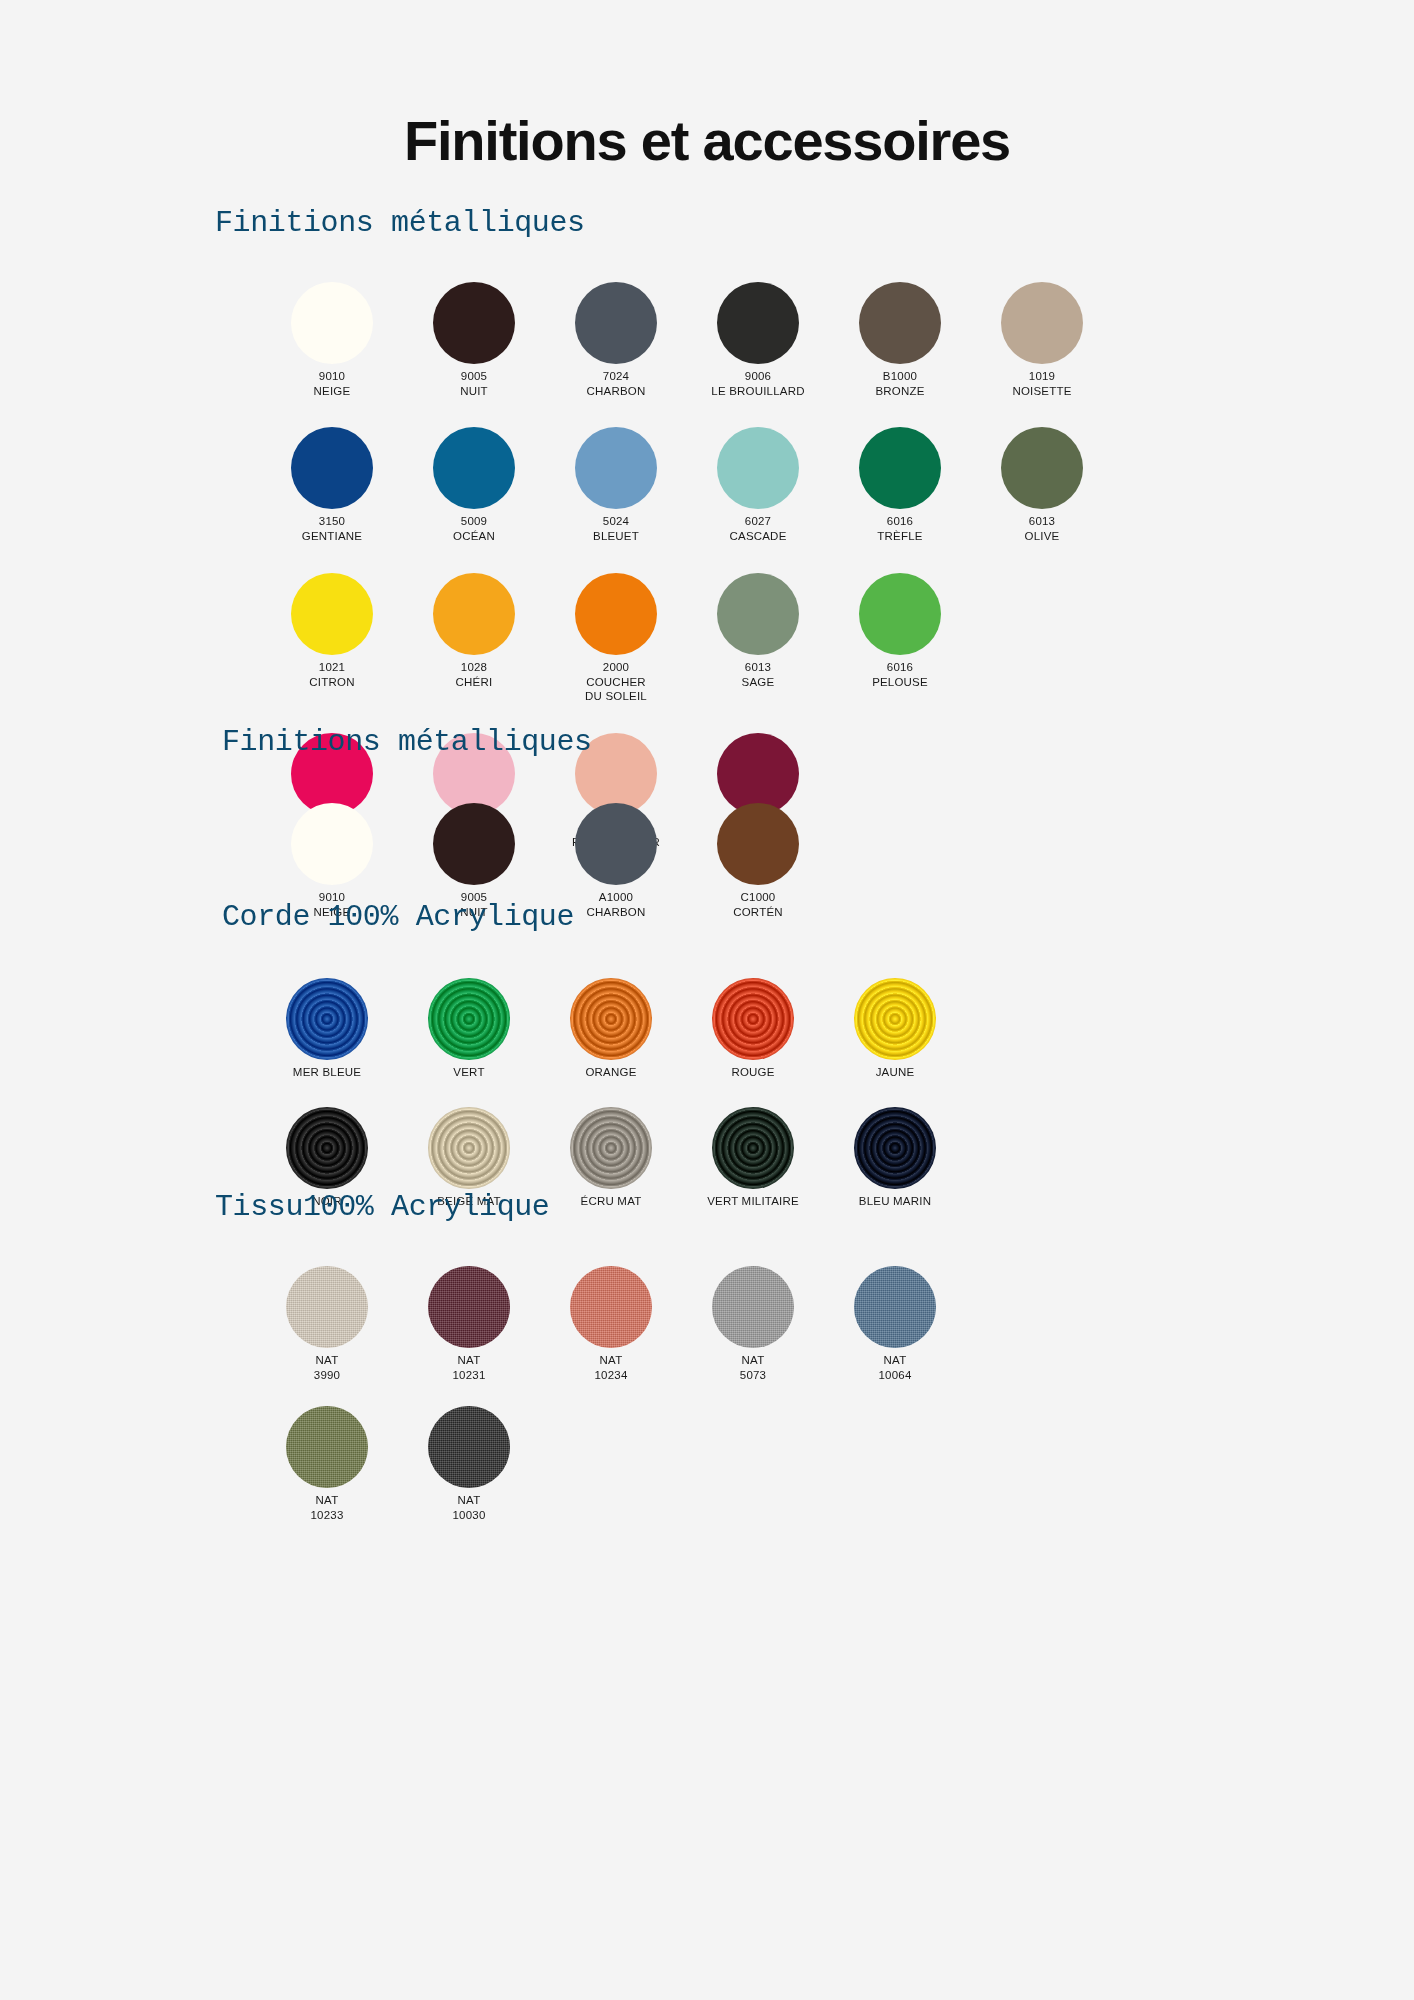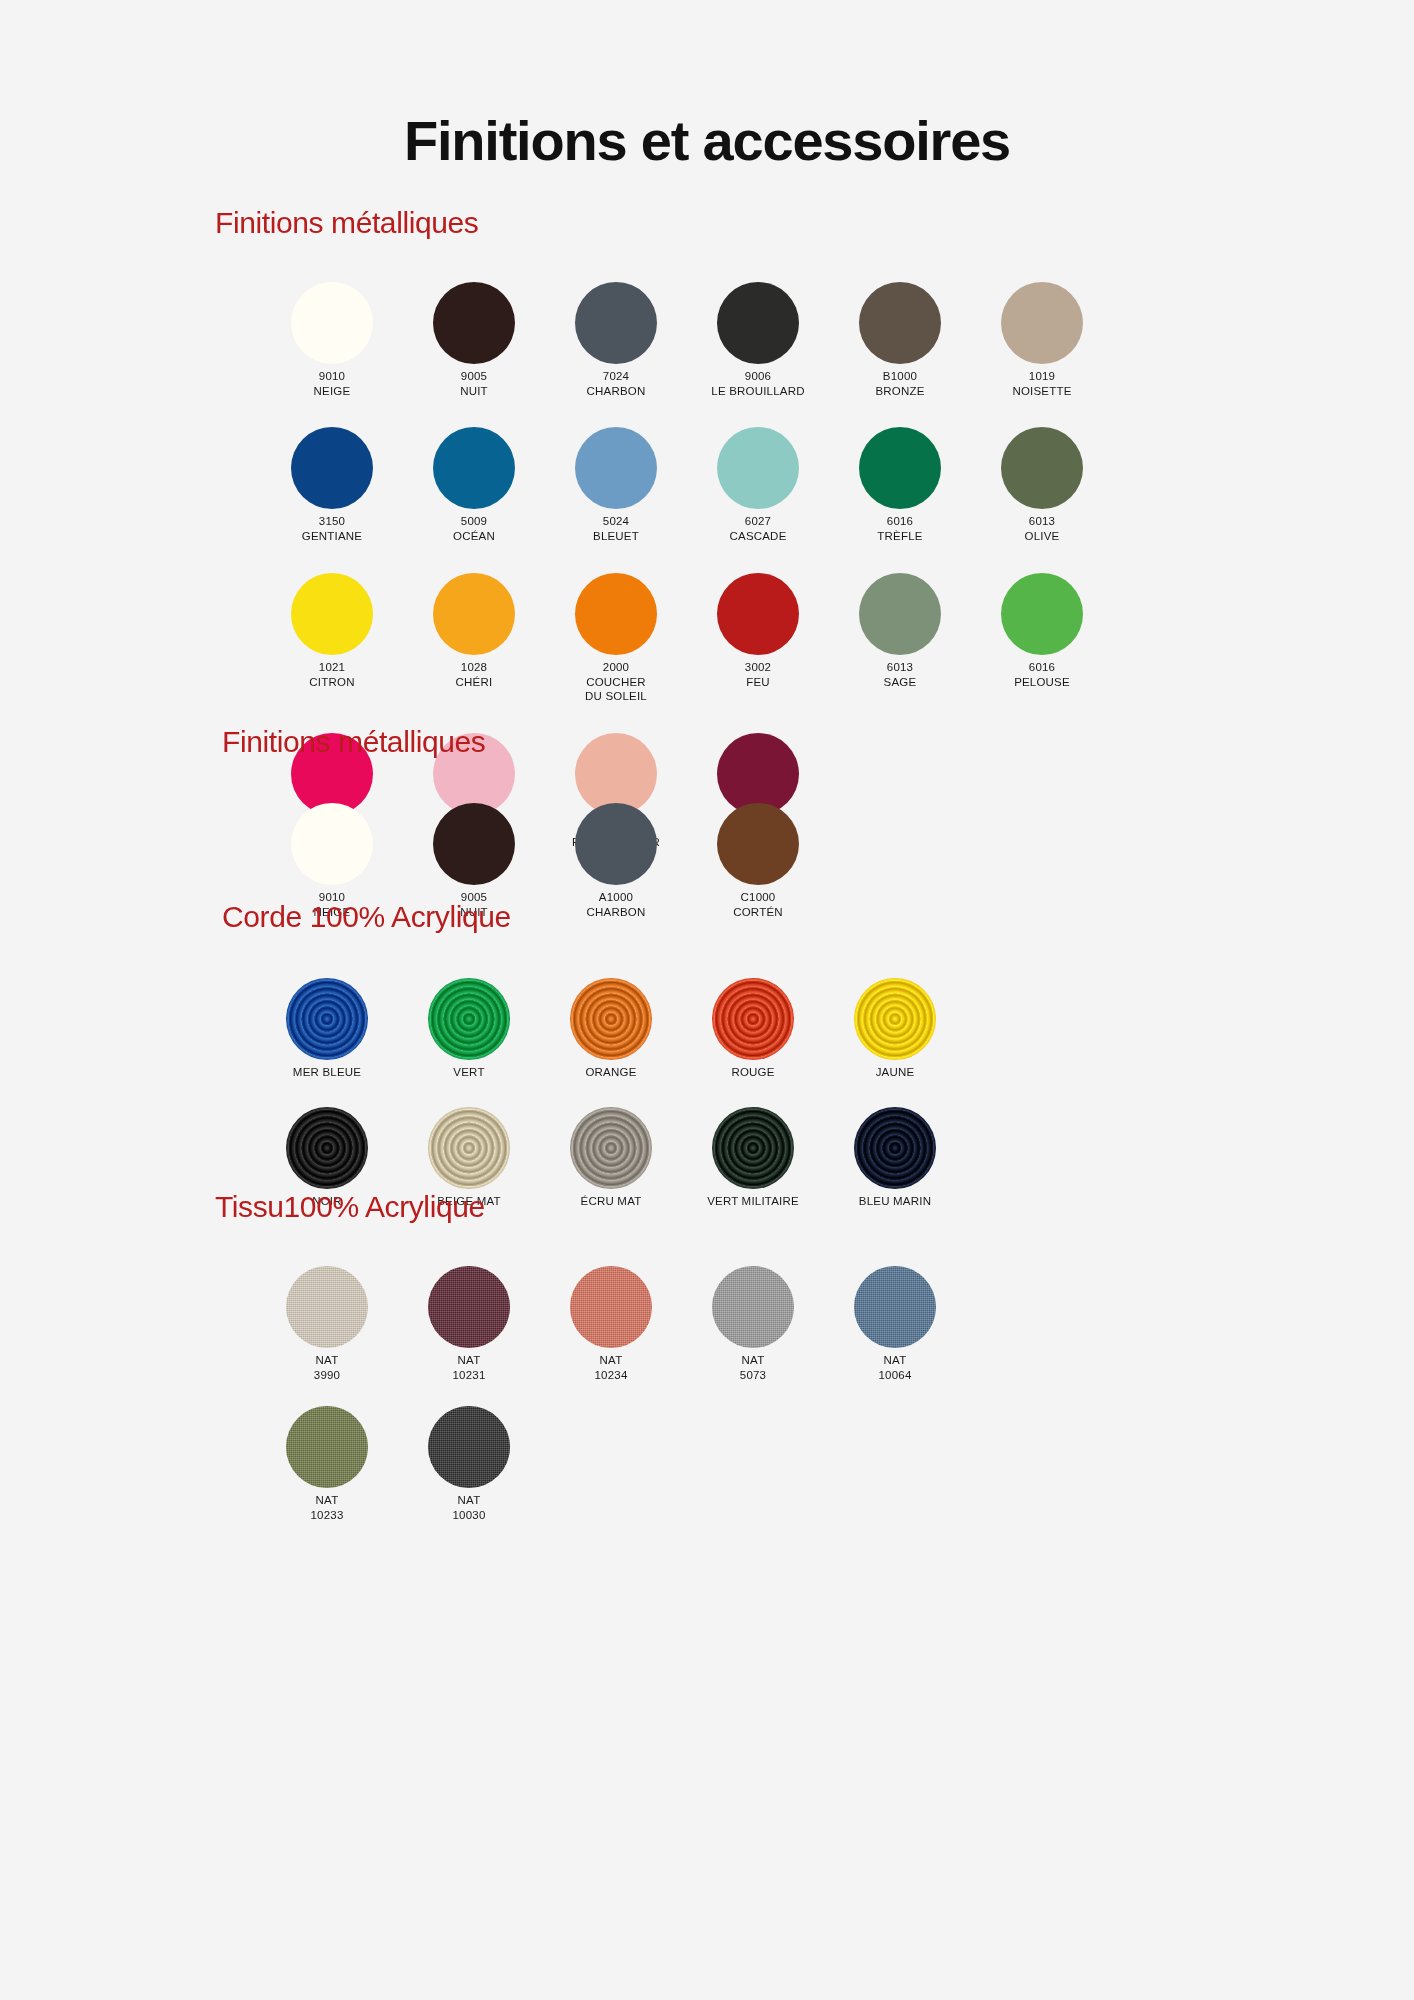--- a/index.html
+++ b/index.html
@@ -35,23 +35,24 @@
 
   
   .section {
     position: absolute;
     left: 0;
     width: 1414px;
   }
   .section-heading {
     font-size: 30px;
     font-weight: 400;
-    color: #b91c1c;
+    color: #0c4a6e;
     letter-spacing: -0.4px;
     padding-left: 215px;
+    font-family: Liberation Mono, monospace;
   }
   .section-heading.indent-a { padding-left: 215px; }
   .section-heading.indent-b { padding-left: 222px; }
 
   
   .grid {
     display: flex;
     flex-direction: column;
   }
   .grid-row {
@@ -232,27 +233,20 @@
           </div>
           <div class="cell">
             <div class="dot" style="background: rgb(239, 123, 9);"></div>
             <div class="labels">
               <span class="lbl">2000</span>
               <span class="lbl">COUCHER
 DU SOLEIL</span>
             </div>
           </div>
           <div class="cell">
-            <div class="dot" style="background: rgb(184, 27, 25);"></div>
-            <div class="labels">
-              <span class="lbl">3002</span>
-              <span class="lbl">FEU</span>
-            </div>
-          </div>
-          <div class="cell">
             <div class="dot" style="background: rgb(125, 145, 121);"></div>
             <div class="labels">
               <span class="lbl">6013</span>
               <span class="lbl">SAGE</span>
             </div>
           </div>
           <div class="cell">
             <div class="dot" style="background: rgb(85, 181, 72);"></div>
             <div class="labels">
               <span class="lbl">6016</span>

